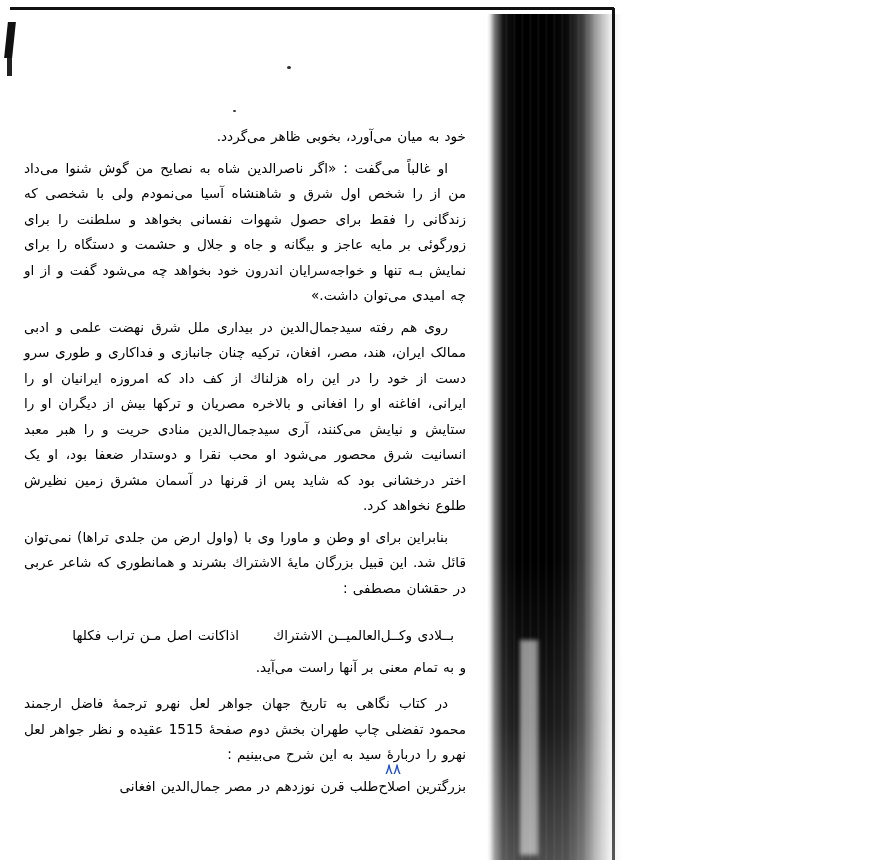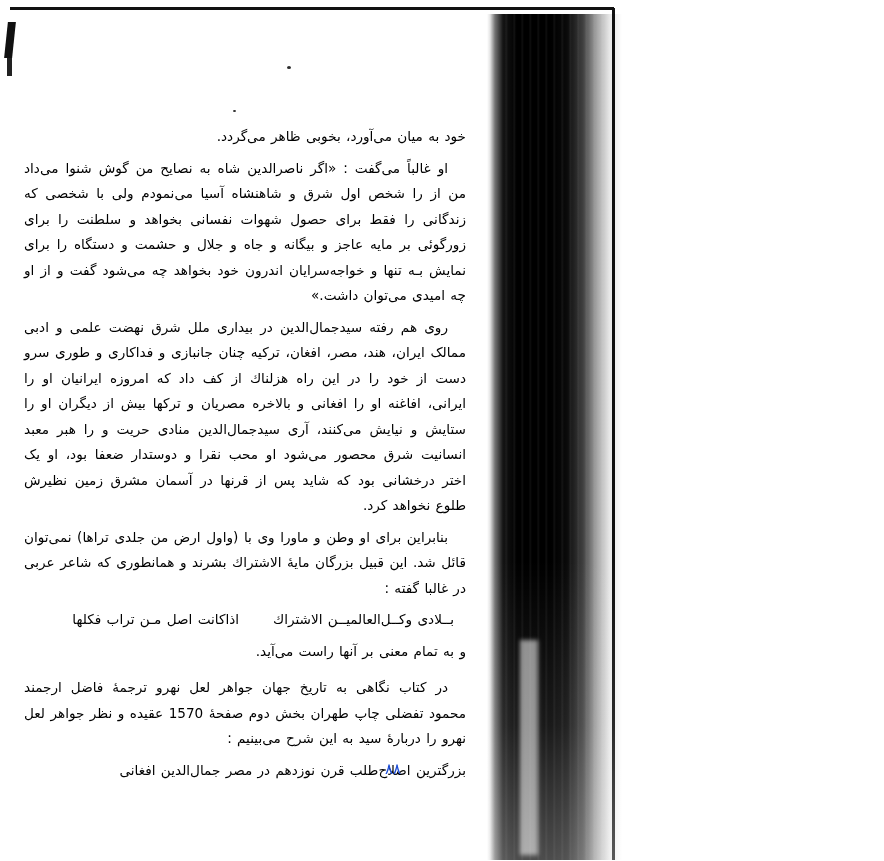--- a/index.html
+++ b/index.html
@@ -132,21 +132,21 @@
   }
   .gap-sm { margin-top: 6px !important; }
   .gap-md { margin-top: 11px !important; }
 
   .verse {
     display: flex;
     flex-direction: row-reverse;
     justify-content: flex-start;
     gap: 34px;
     direction: rtl;
-    margin-top: 6px;
+    margin-top: 22px;
   }
   .verse .hemistich {
     white-space: nowrap;
     letter-spacing: 1px;
   }
   .verse .hemistich.first { width: 215px; }
 
   .page-number {
     position: absolute;
     left: 373px;
@@ -179,30 +179,30 @@
 
   <div class="text-block">
 
     <p>خود به میان می‌آورد، بخوبی ظاهر می‌گردد.</p>
 
     <p class="p-indent gap-sm">او غالباً می‌گفت : «اگر ناصرالدین شاه به نصایح من گوش شنوا می‌داد من از را شخص اول شرق و شاهنشاه آسیا می‌نمودم ولی با شخصی که زندگانی را فقط برای حصول شهوات نفسانی بخواهد و سلطنت را برای زورگوئی بر مایه عاجز و بیگانه و جاه و جلال و حشمت و دستگاه را برای نمایش بـه تنها و خواجه‌سرایان اندرون خود بخواهد چه می‌شود گفت و از او چه امیدی می‌توان داشت.»</p>
 
 
     <p class="p-indent gap-sm">روی هم رفته سیدجمال‌الدین در بیداری ملل شرق نهضت علمی و ادبی ممالک ایران، هند، مصر، افغان، ترکیه چنان جانبازی و فداکاری و طوری سرو دست از خود را در این راه هزلناك از کف داد که امروزه ایرانیان او را ایرانی، افاغنه او را افغانی و بالاخره مصریان و ترکها بیش از دیگران او را ستایش و نیایش می‌کنند، آری سیدجمال‌الدین منادی حریت و را هبر معبد انسانیت شرق محصور می‌شود او محب نقرا و دوستدار ضعفا بود، او یک اختر درخشانی بود که شاید پس از قرنها در آسمان مشرق زمین نظیرش طلوع نخواهد کرد.</p>
 
-    <p class="p-indent gap-sm">بنابراین برای او وطن و ماورا وی با (واول ارض من جلدی تراها) نمی‌توان قائل شد. این قبیل بزرگان مایهٔ الاشتراك بشرند و همانطوری که شاعر عربی در غالبا گفته :</p>
+    <p class="p-indent gap-sm">بنابراین برای او وطن و ماورا وی با (واول ارض من جلدی تراها) نمی‌توان قائل شد. این قبیل بزرگان مایهٔ الاشتراك بشرند و همانطوری که شاعر عربی در حقشان مصطفی :</p>
 
     <div class="verse">
       <span class="hemistich first">اذاکانت اصل مـن تراب فکلها</span>
       <span class="hemistich second">بــلادی وکــل‌العالمیــن الاشتراك</span>
     </div>
 
     <p class="gap-sm">و به تمام معنی بر آنها راست می‌آید.</p>
 
-    <p class="p-indent gap-md">در کتاب نگاهی به تاریخ جهان جواهر لعل نهرو ترجمهٔ فاضل ارجمند محمود تفضلی چاپ طهران بخش دوم صفحهٔ 1570 عقیده و نظر جواهر لعل نهرو را دربارهٔ سید به این شرح می‌بینیم :</p>
+    <p class="p-indent gap-md">در کتاب نگاهی به تاریخ جهان جواهر لعل نهرو ترجمهٔ فاضل ارجمند محمود تفضلی چاپ طهران بخش دوم صفحهٔ 1515 عقیده و نظر جواهر لعل نهرو را دربارهٔ سید به این شرح می‌بینیم :</p>
 
     <p class="gap-sm">بزرگترین اصلاح‌طلب قرن نوزدهم در مصر جمال‌الدین افغانی</p>
 
   </div>
 
   <div class="page-number">۸۸</div>
 
 </div>
 
 </body></html>

